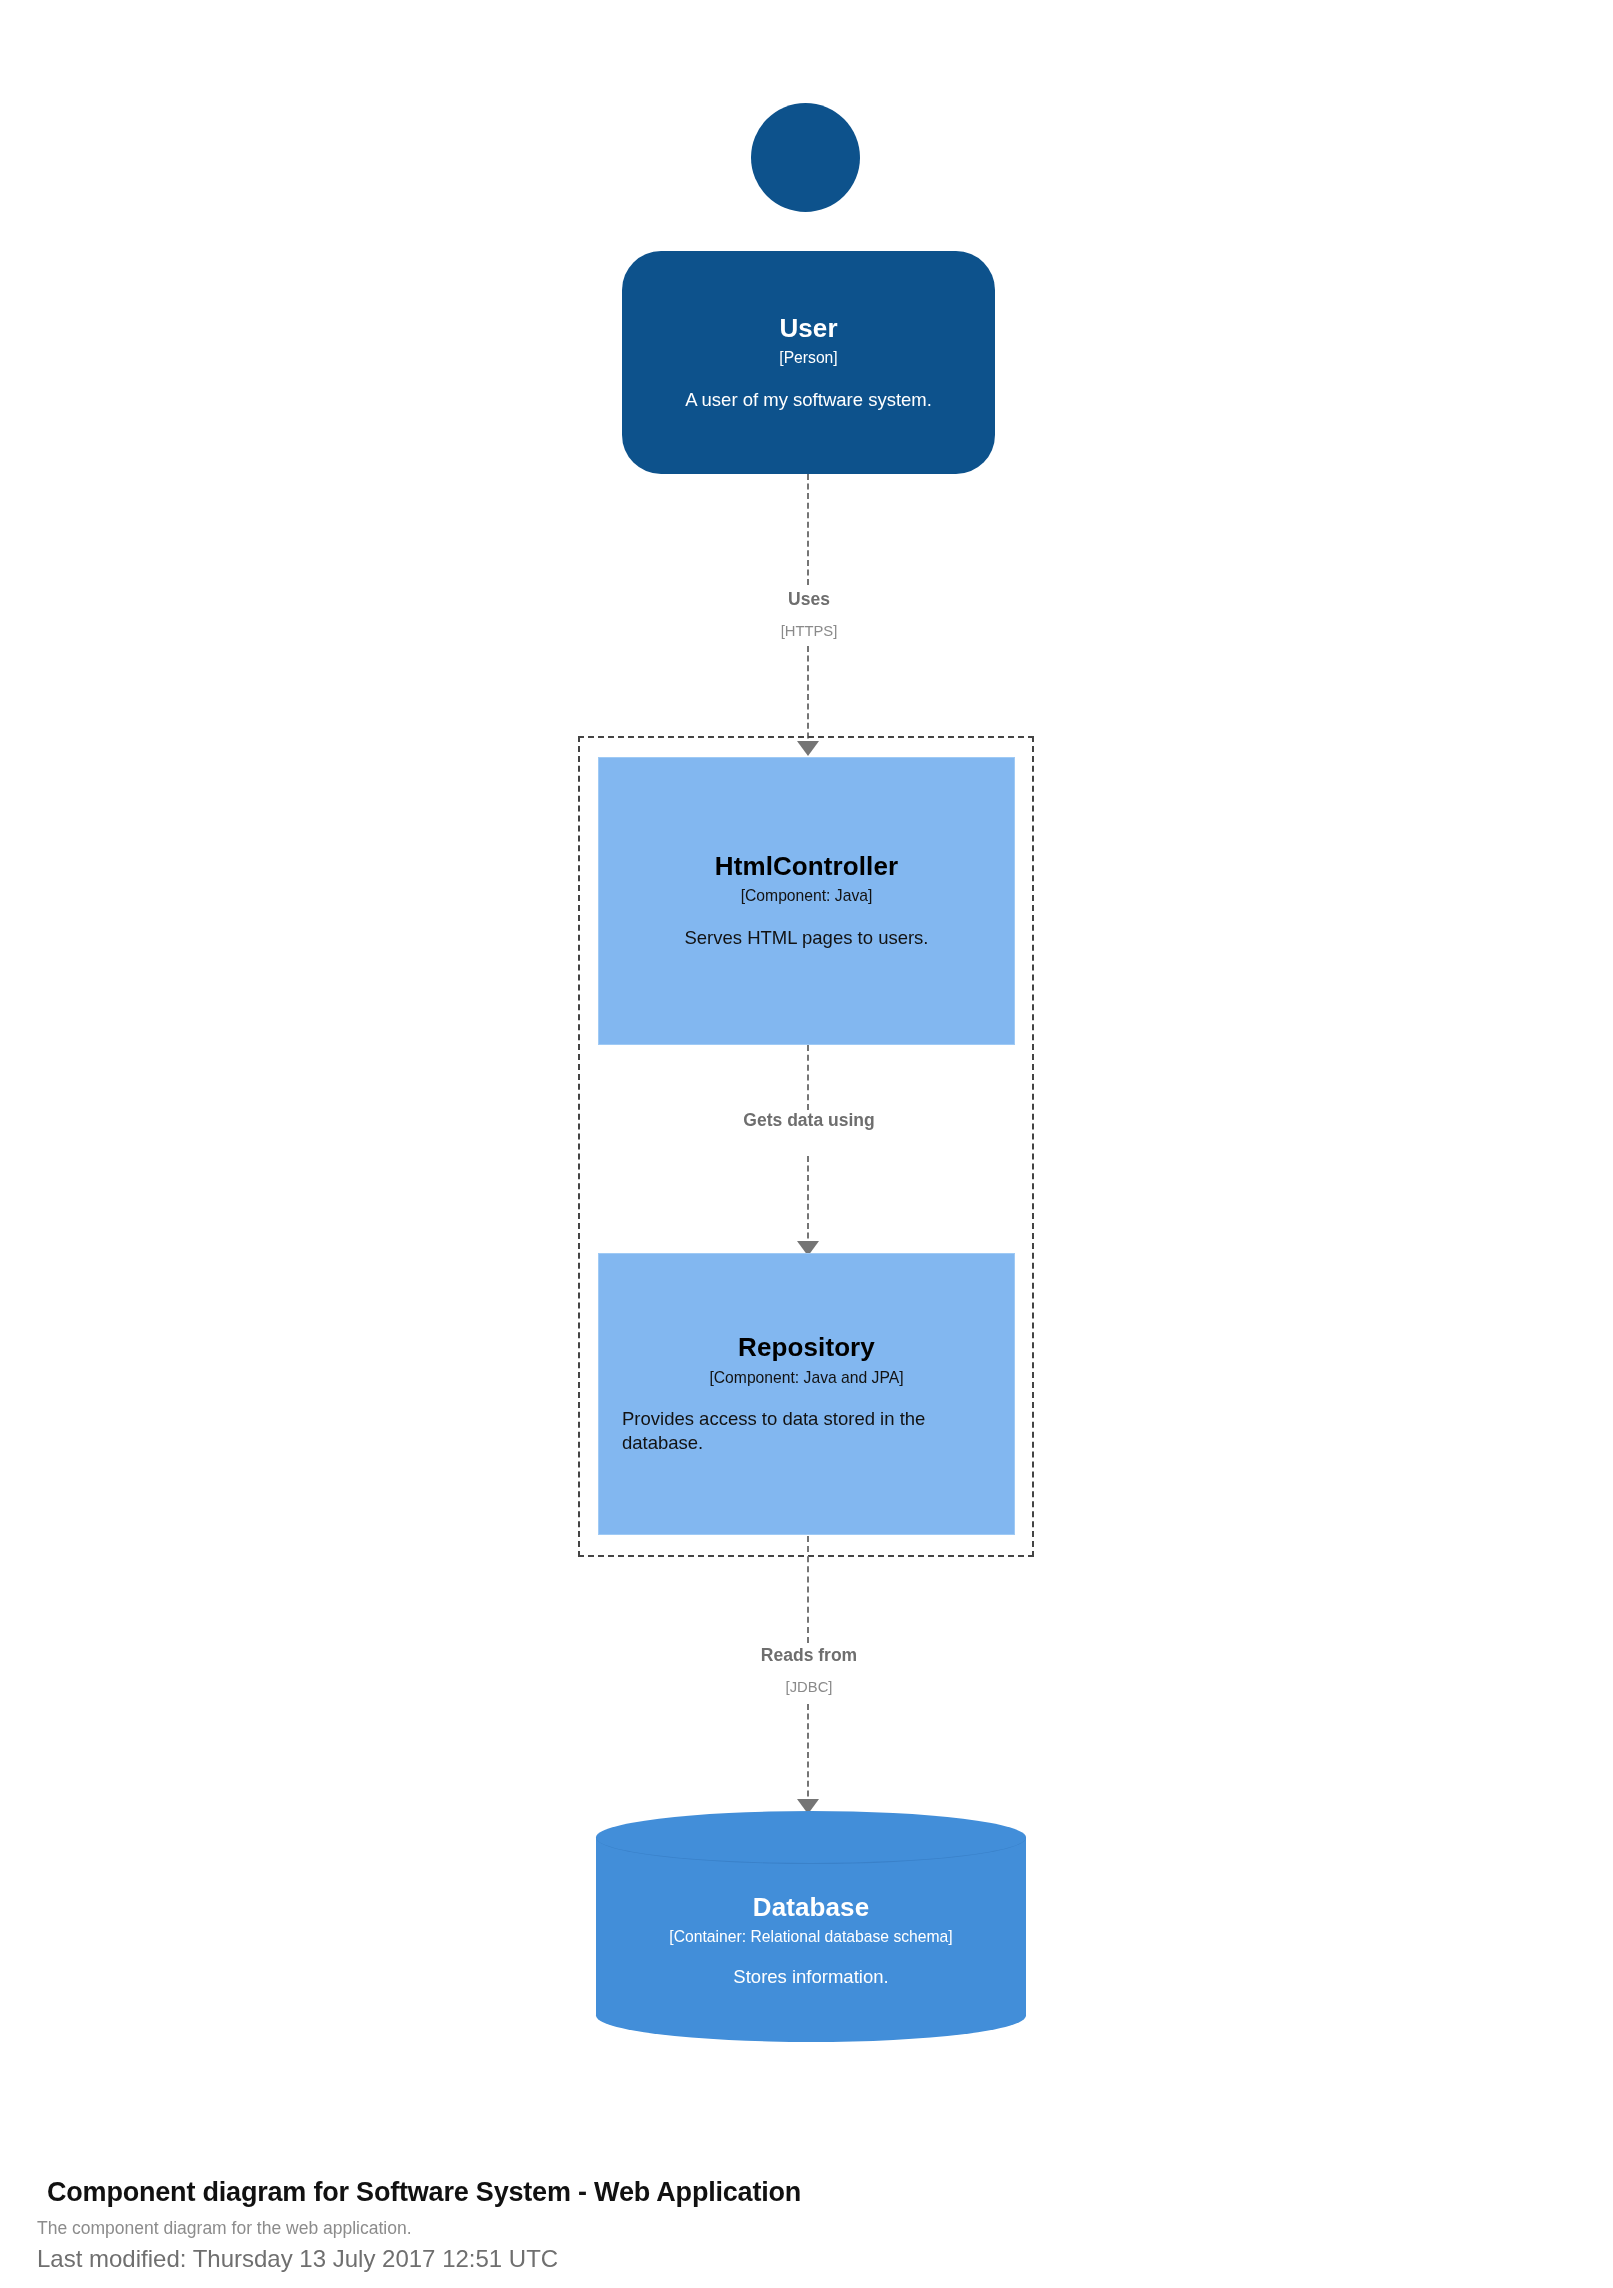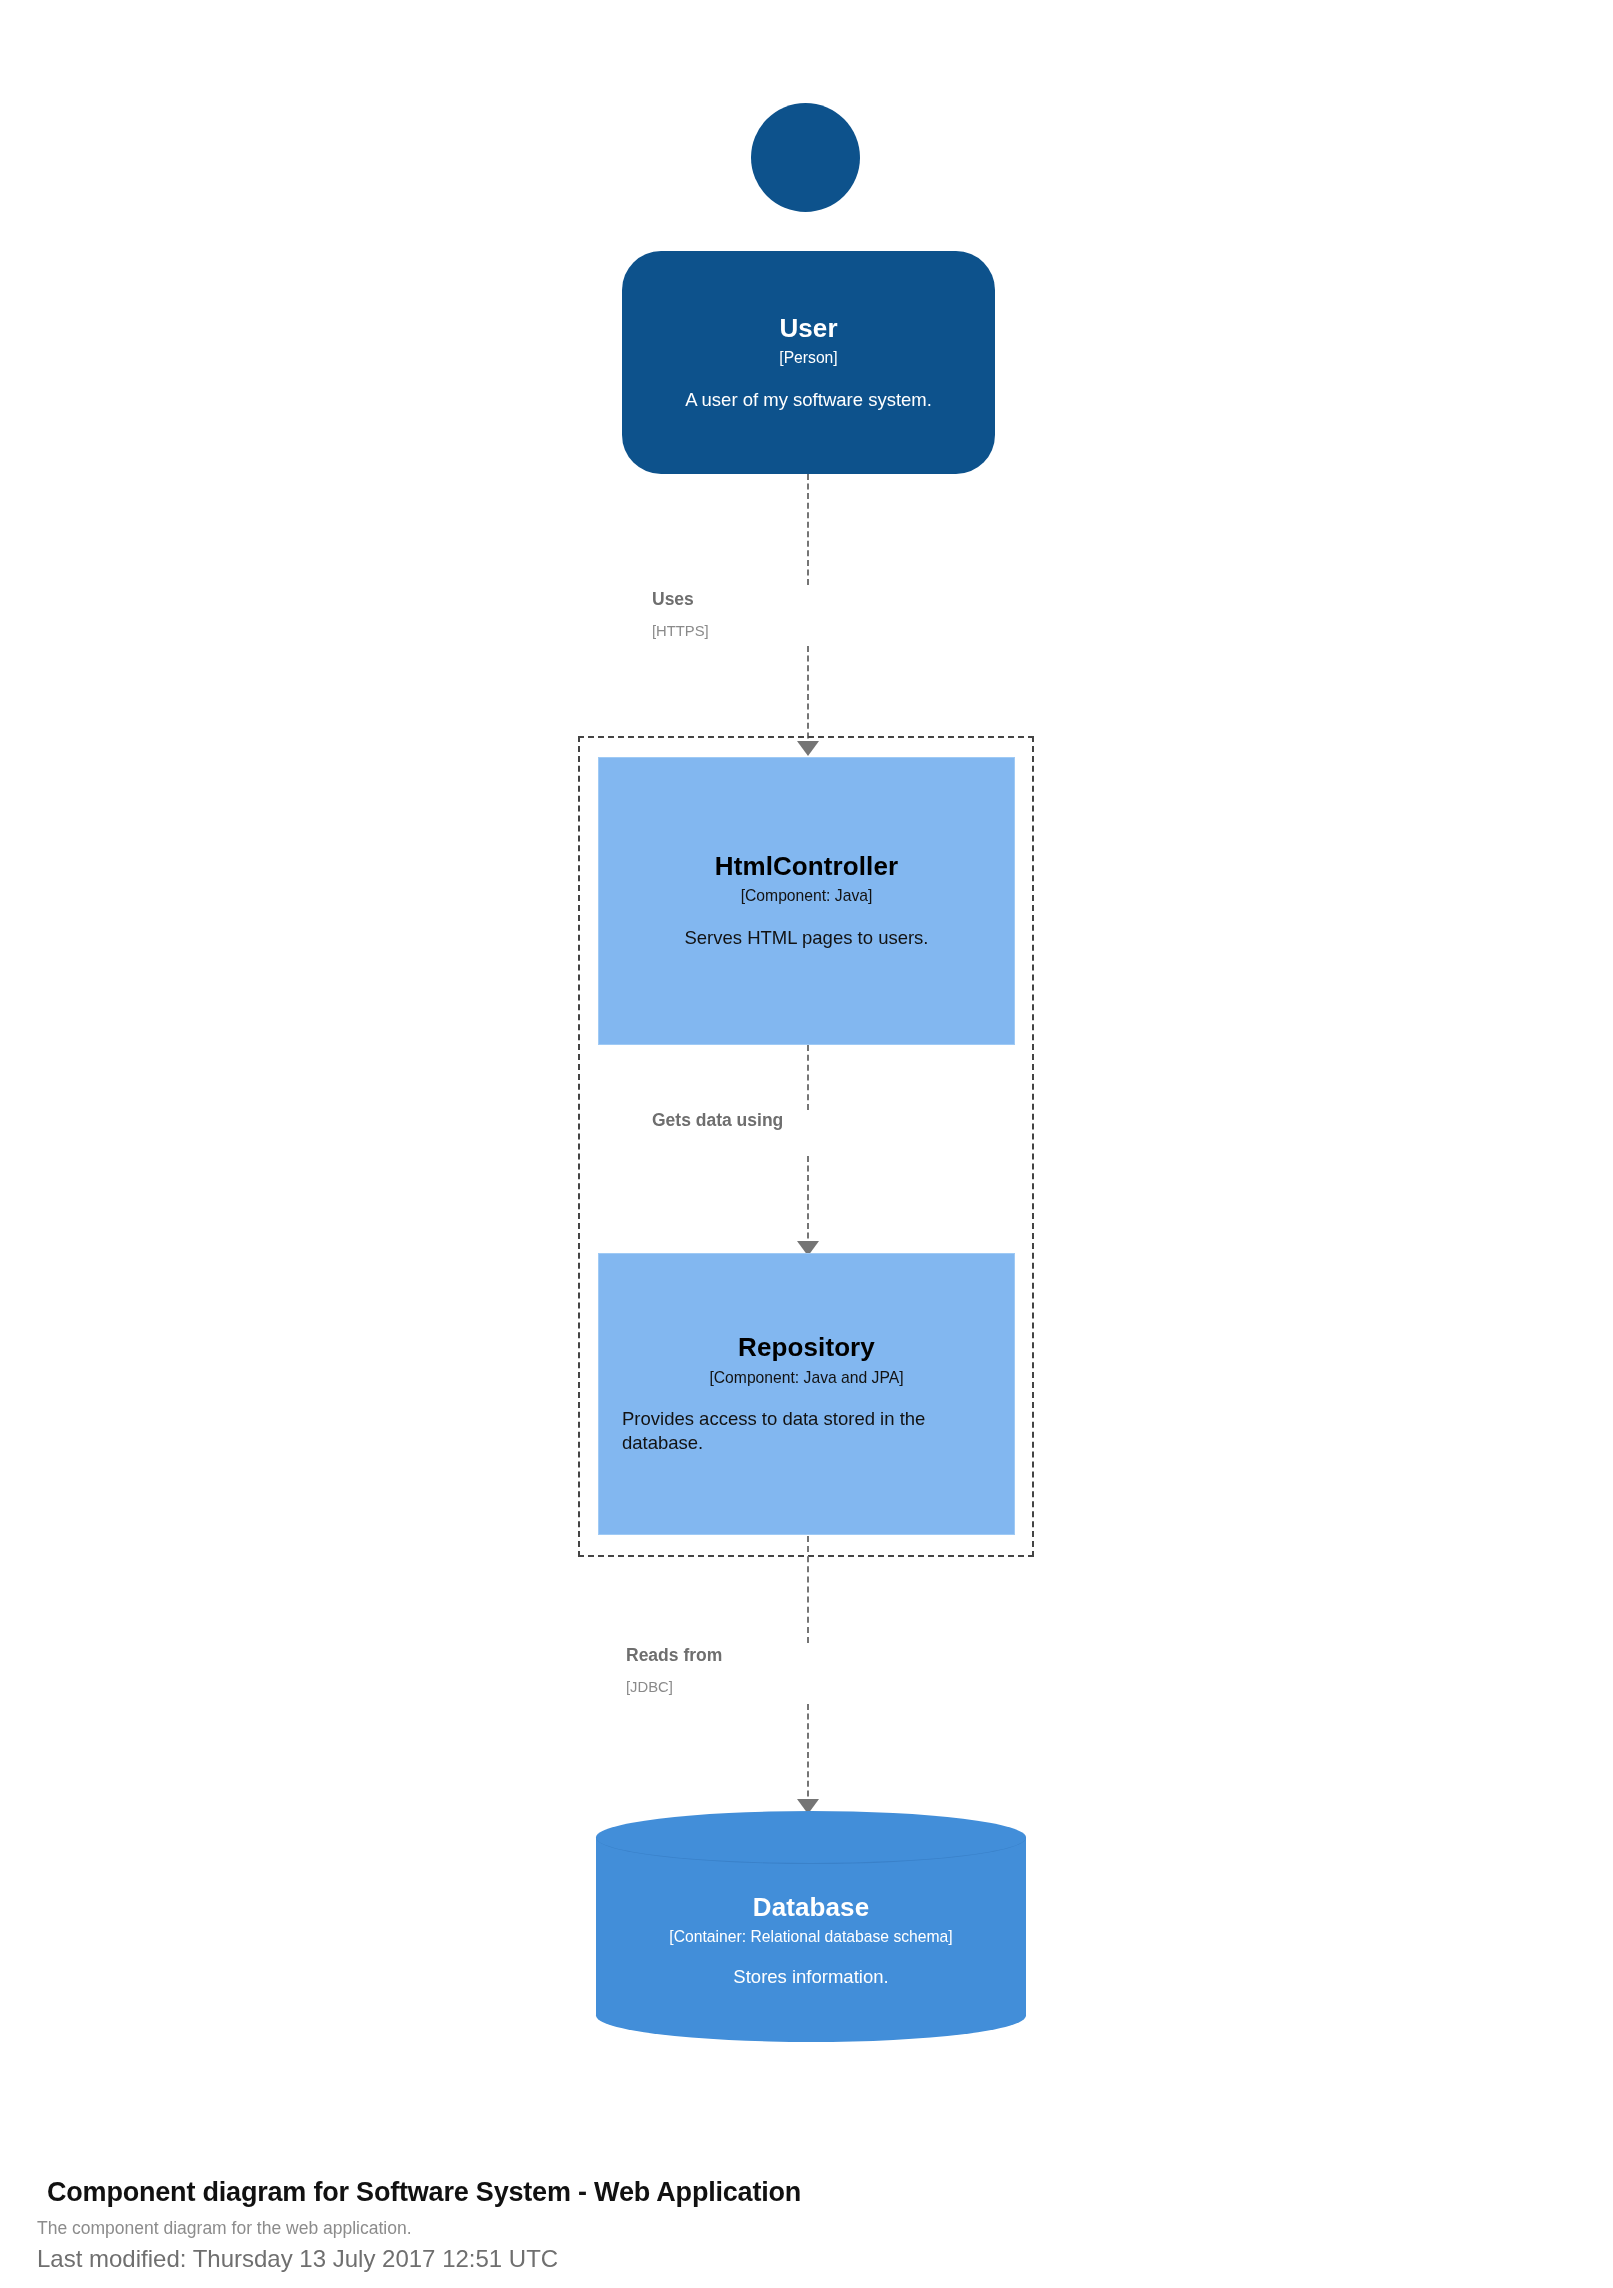--- a/index.html
+++ b/index.html
@@ -186,20 +186,21 @@
   .rel-arrow {
     position: absolute;
     width: 0;
     height: 0;
     border-left: 11px solid transparent;
     border-right: 11px solid transparent;
     border-top: 15.7px solid #757575;
   }
   .rel-label {
     position: absolute;
+    text-align: center;
     width: 314px;
   }
   .rel-label .rel-desc {
     font-size: 17.5px;
     font-weight: bold;
     color: #6e6e6e;
     line-height: 1.2;
   }
   .rel-label .rel-tech {
     font-size: 14.8px;
@@ -216,21 +217,21 @@
   #rel-uses-arrow  { left: 797px; top: 741px; }
 
   
   #rel-gets-line-a { left: 807px; top: 1045px; height: 65px; }
   #rel-gets-label  { left: 652px; top: 1110px; }
   #rel-gets-line-b { left: 807px; top: 1156px; height: 92px; }
   #rel-gets-arrow  { left: 797px; top: 1241px; }
 
   
   #rel-reads-line-a { left: 807px; top: 1536px; height: 107px; }
-  #rel-reads-label  { left: 626px; top: 1645px; }
+  #rel-reads-label  { left: 652px; top: 1645px; }
   #rel-reads-line-b { left: 807px; top: 1704px; height: 102px; }
   #rel-reads-arrow  { left: 797px; top: 1799px; }
 
   
   #caption {
     position: absolute;
     left: 37px;
     top: 2176px;
     width: 1292px;
   }

